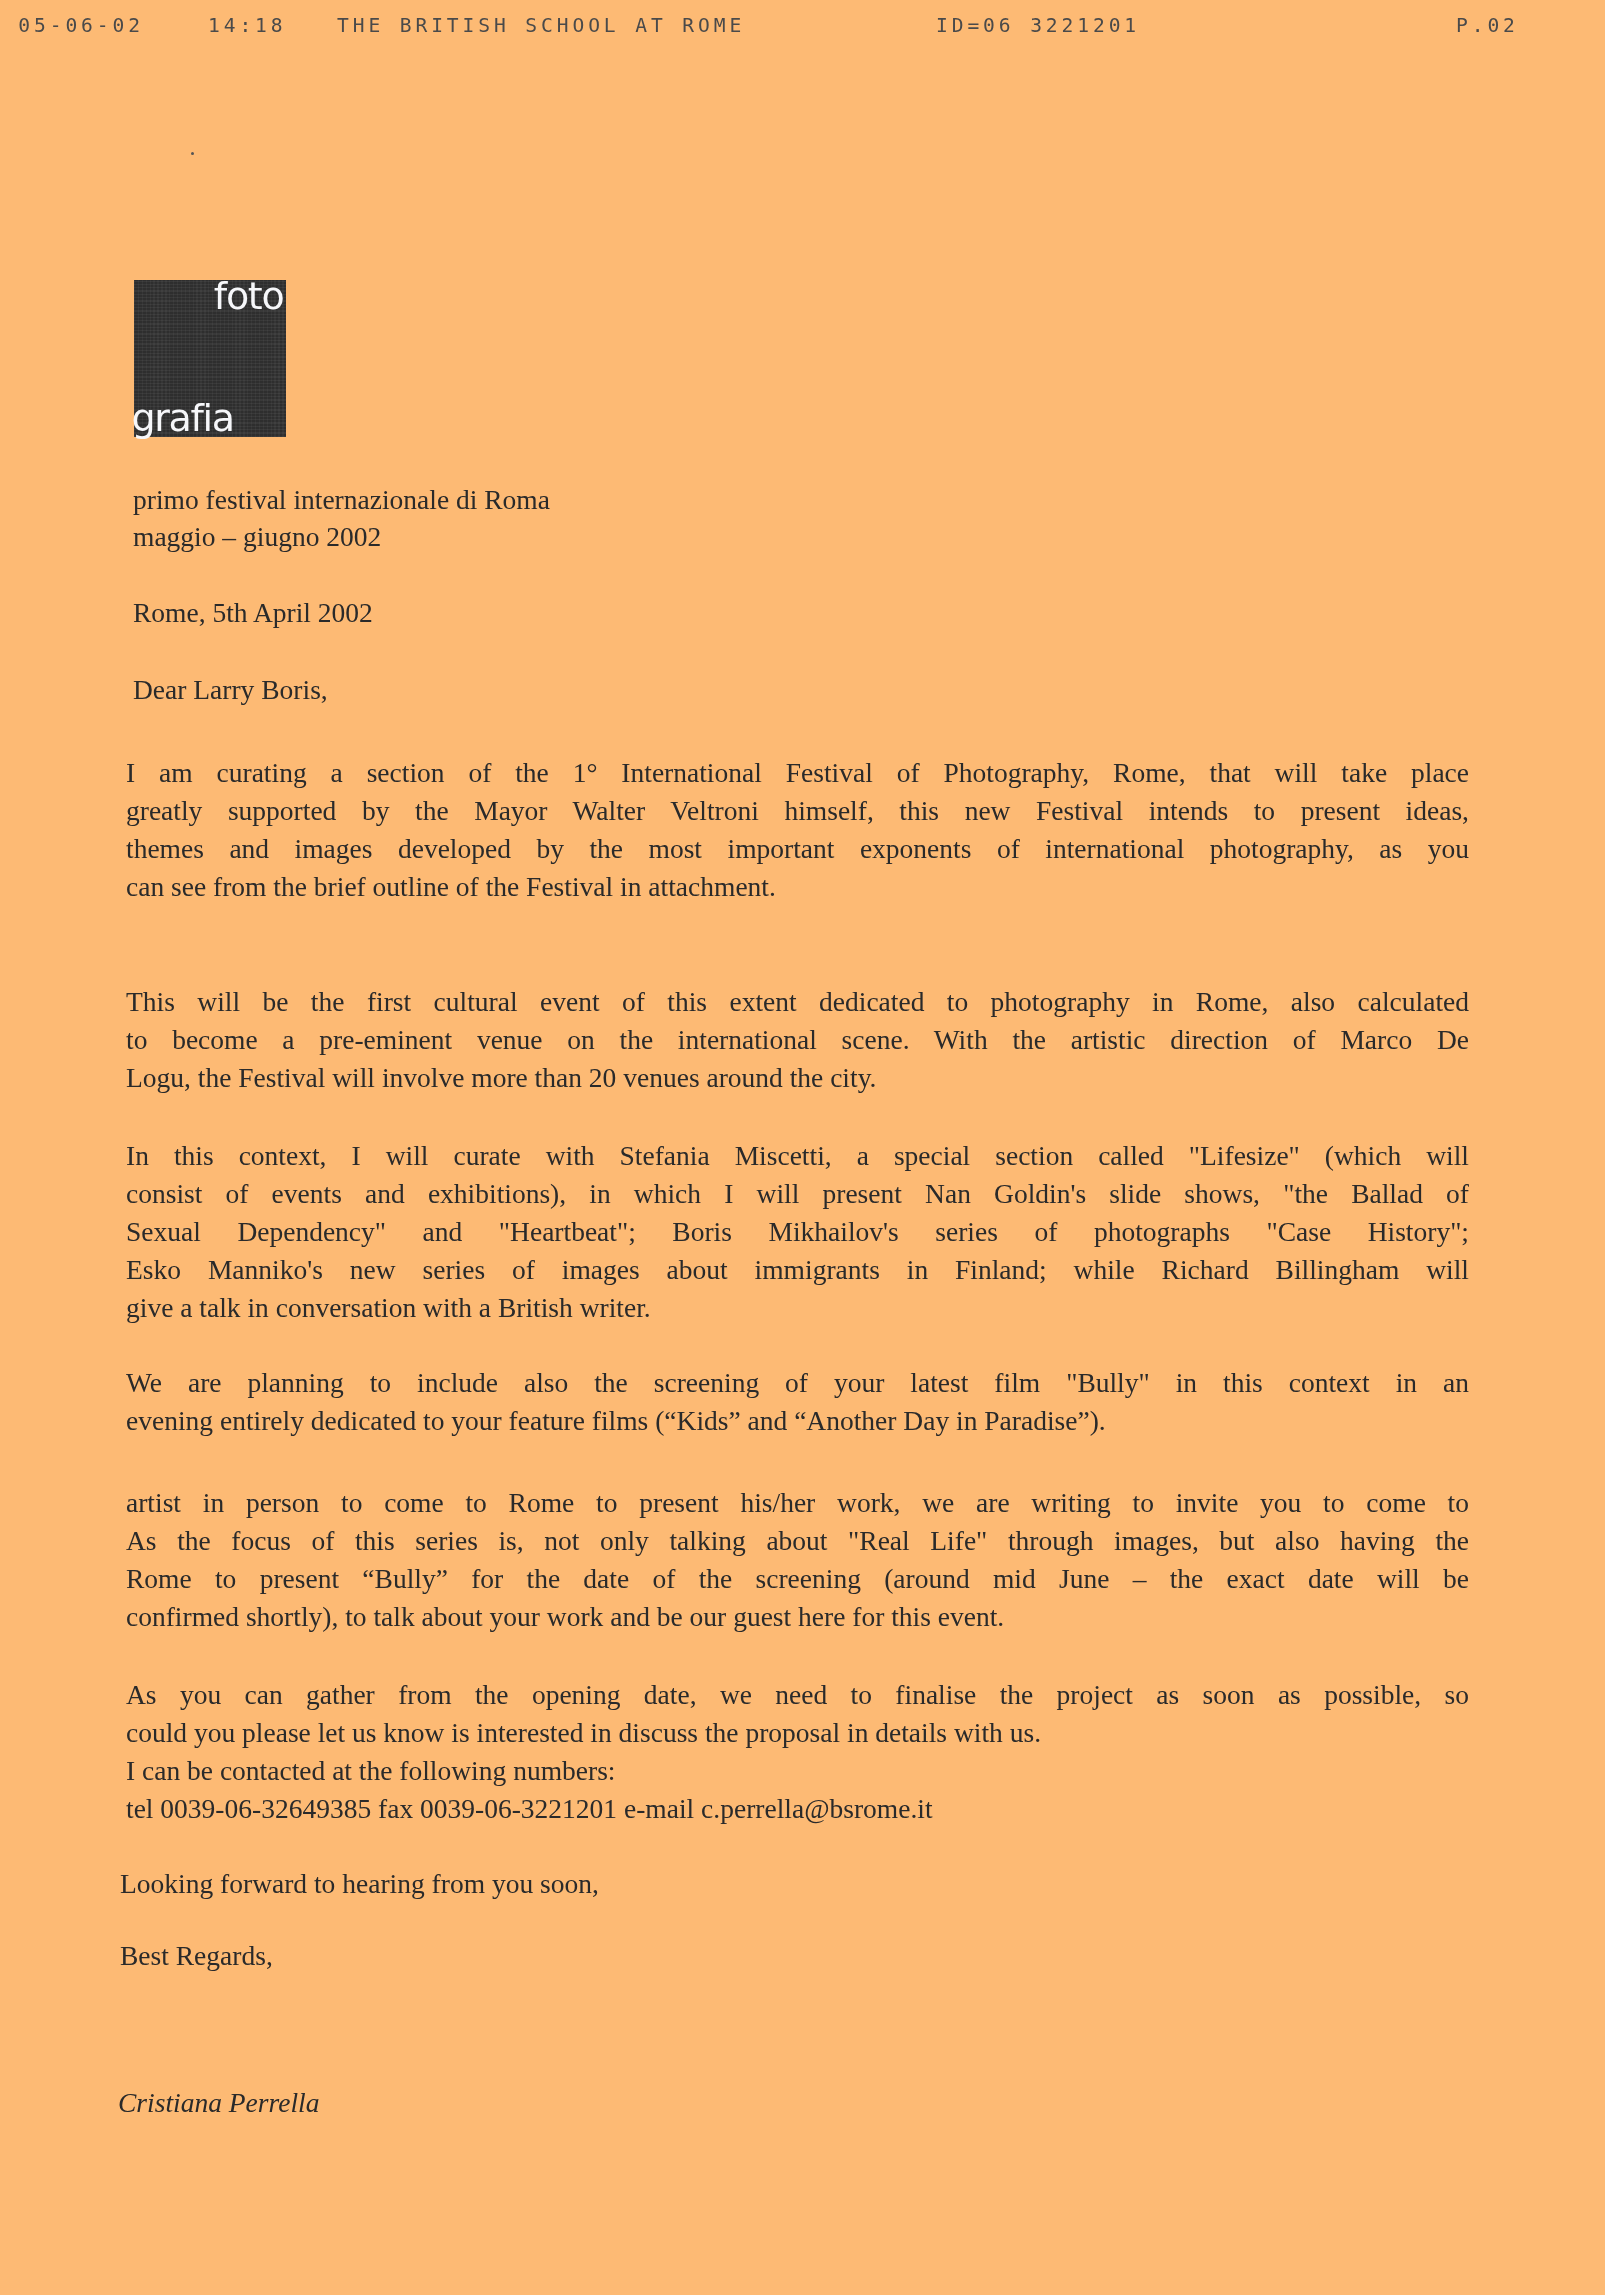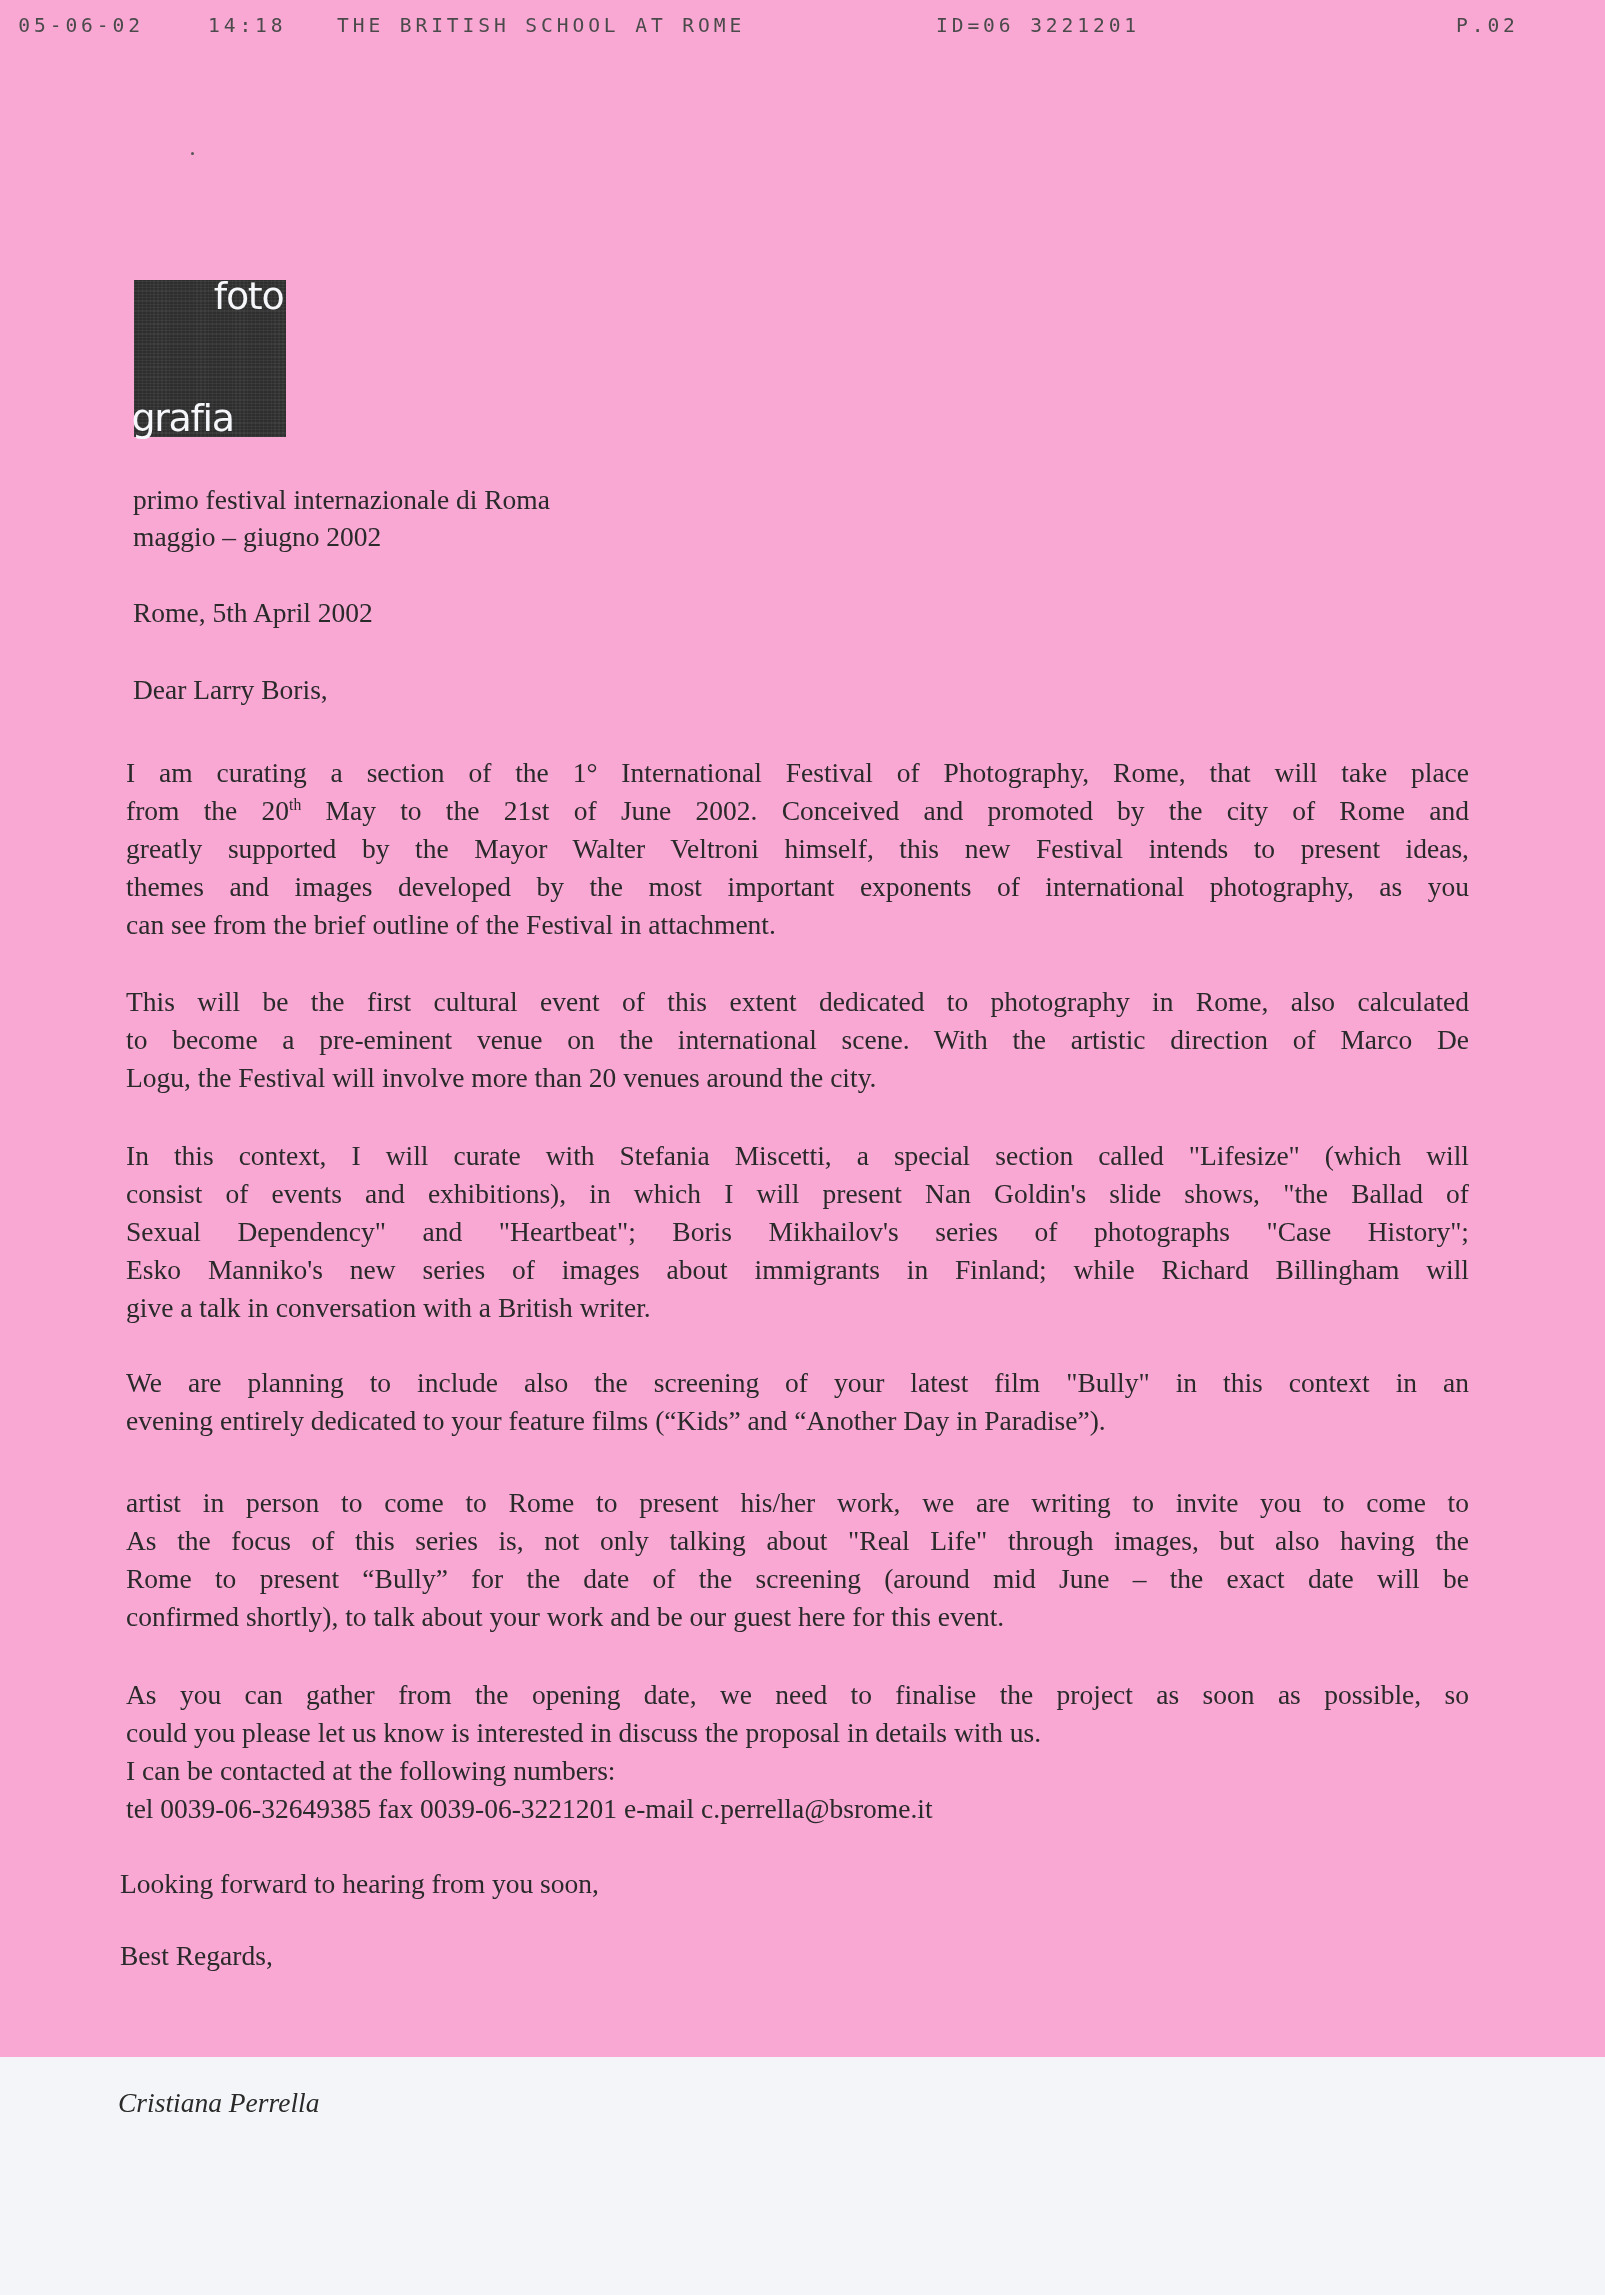--- a/index.html
+++ b/index.html
@@ -10,22 +10,22 @@
   body {
     width: 1606px;
     height: 2295px;
     position: relative;
     overflow: hidden;
     color: #2b2b2b;
   }
   .page {
     position: absolute;
     left: 0; top: 0;
-    width: 1606px; height: 2057px;
-    background: #f9a8d4;
+    width: 1606px; height: 2295px;
+    background: #fdba74;
   }
   .fax-header {
     position: absolute;
     top: 14.4px;
     left: 0;
     width: 1606px;
     height: 33px;
     font-family: "DejaVu Sans Mono", "Liberation Mono", monospace;
     font-size: 19.6px;
     letter-spacing: 3.9px;
@@ -124,21 +124,20 @@
       <div>primo festival internazionale di Roma</div>
       <div>maggio – giugno 2002</div>
     </div>
 
     <div class="line-block" style="top:594px;">Rome, 5th April 2002</div>
 
     <div class="line-block" style="top:671px;">Dear Larry Boris,</div>
 
     <div class="para" style="top:754px;">
       <span class="ln">I am curating a section of the 1° International Festival of Photography, Rome, that will take place</span>
-      <span class="ln"><span>from the 20</span><sup>th</sup><span> May to the 21st of June 2002. Conceived and promoted by the city of Rome and</span></span>
       <span class="ln">greatly supported by the Mayor Walter Veltroni himself, this new Festival intends to present ideas,</span>
       <span class="ln">themes and images developed by the most important exponents of international photography, as you</span>
       <span class="ln last">can see from the  brief outline of the Festival in attachment.</span>
     </div>
 
     <div class="para" style="top:983px;">
       <span class="ln">This will be the first cultural event of this extent dedicated to photography in Rome, also calculated</span>
       <span class="ln">to become a pre-eminent venue on the international scene. With the artistic direction of Marco De</span>
       <span class="ln last">Logu, the Festival will involve more than 20 venues around the city.</span>
     </div>

